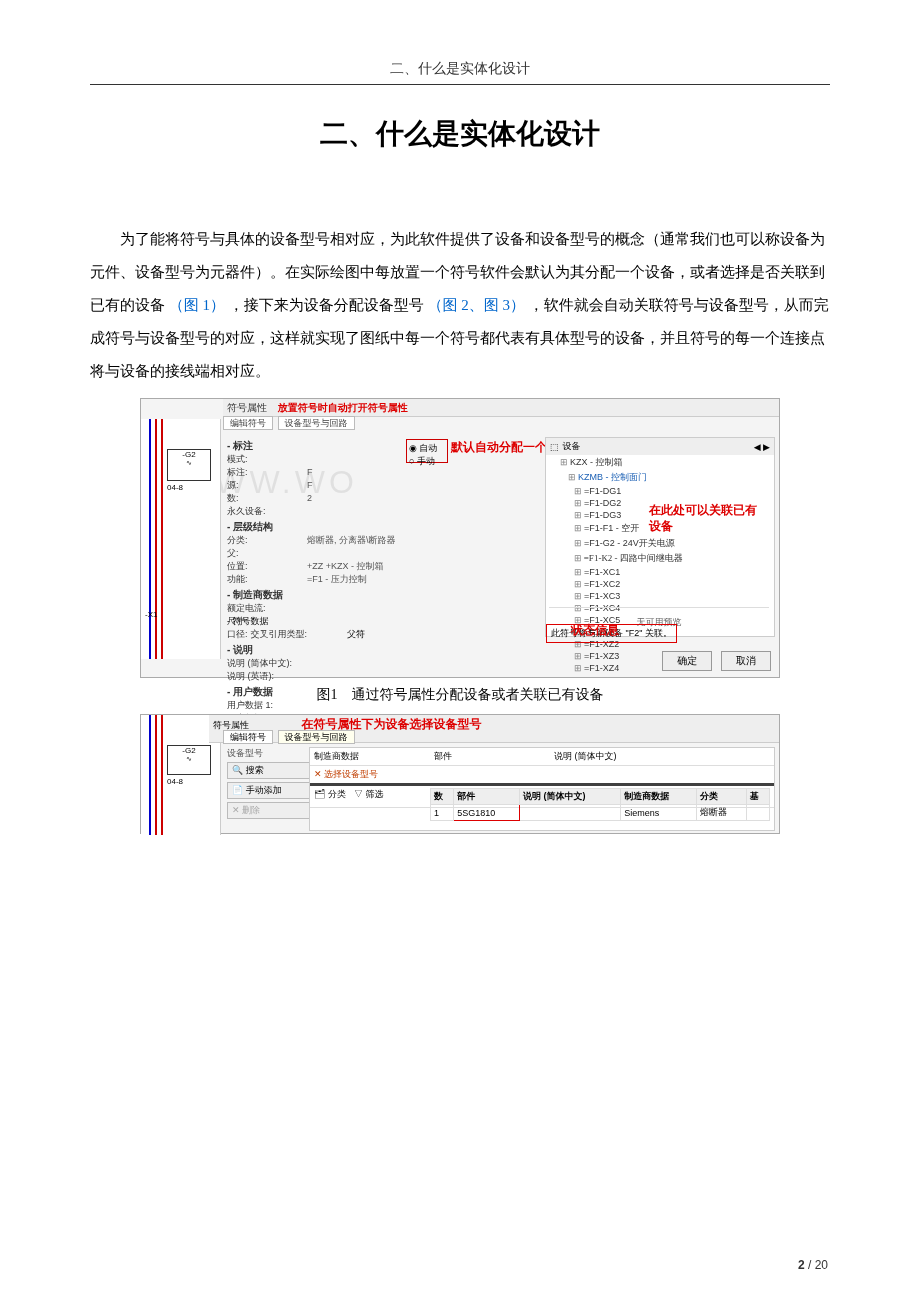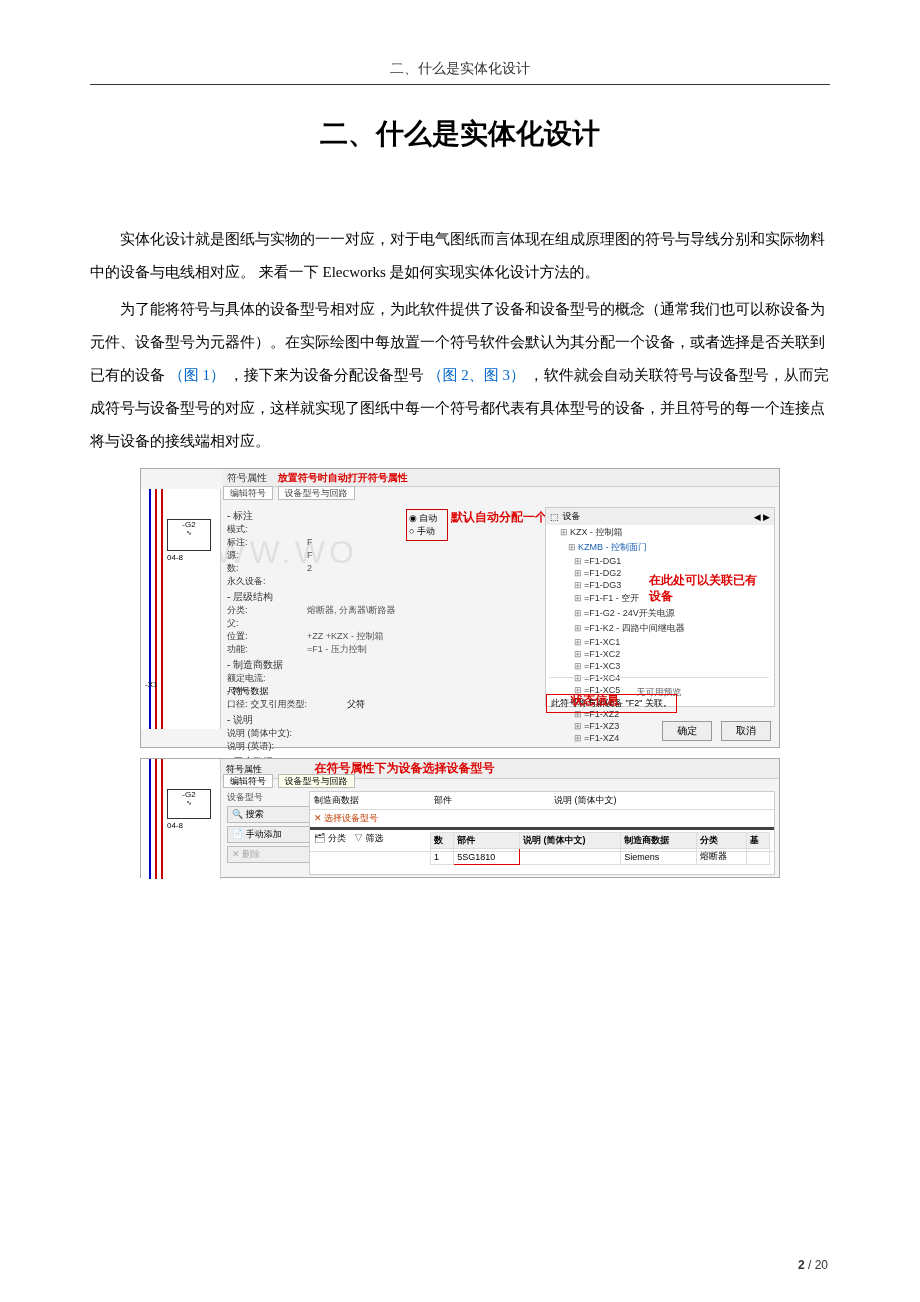--- a/index.html
+++ b/index.html
@@ -76,23 +76,23 @@
     position:absolute; left:82px; top:18px; height:16px;
     font-size:9px; color:#444;
   }
   .ss-tabs span { border:1px solid #bbb; padding:1px 6px; background:#fff; margin-right:2px;}
   .ss-form {
     position:absolute; left:86px; top:38px; width:270px;
   }
   .ss-form .row { display:flex; height:13px; line-height:13px; font-size:9px;}
   .ss-form .lab { width:80px; color:#333; }
   .ss-form .val { flex:1; color:#555; }
-  .ss-form .grp { font-weight:normal; color:#333; margin-top:2px;}
+  .ss-form .grp { font-weight:bold; color:#333; margin-top:2px;}
   .radio-box {
-    position:absolute; left:265px; top:40px; width:42px; height:32px;
+    position:absolute; left:265px; top:40px; width:42px; height:24px;
     border:1px solid #c00; padding:2px; font-size:9px;
   }
   .annot1 {
     position:absolute; left:310px; top:40px;
     color:#d00; font-weight:bold; font-size:12px;
   }
   .ss-tree {
     position:absolute; right:4px; top:38px; width:230px; height:200px;
     background:#fff; border:1px solid #ccc; font-size:9px;
   }
@@ -146,21 +146,21 @@
     background: #f4f4f4;
     font-size: 10px;
     font-family: "Microsoft YaHei", sans-serif;
     text-align: left;
   }
   .ss2-left-diag {
     position: absolute; left:0; top:0; width:80px; height:120px;
     background:#fff; border-right:1px solid #ccc;
   }
   .ss2-title {
-    position:absolute; left:81px; top:0; right:0; height:20px;
+    position:absolute; left:68px; top:0; right:0; height:28px;
     background:#eee; border-bottom:1px solid #ccc;
     font-size:9px; padding:1px 4px;
   }
   .ss2-title .redlbl { color:#d00; font-weight:bold; margin-left:50px; font-size:12px;}
   .ss2-tabs { position:absolute; left:82px; top:16px; font-size:9px;}
   .ss2-tabs span { border:1px solid #bbb; padding:1px 6px; background:#fff; margin-right:2px;}
   .ss2-sidebtn {
     display:inline-block; width:86px; border:1px solid #bbb; background:#eee;
     padding:1px 4px; margin-bottom:3px; font-size:9px;
   }
@@ -192,21 +192,20 @@
 </style>
 </head>
 <body>
 
 <div class="page">
 
   <div class="header-line">二、什么是实体化设计</div>
 
   <h1 class="title">二、什么是实体化设计</h1>
 
-  <p class="paragraph">实体化设计就是图纸与实物的一一对应，对于电气图纸而言体现在组成原理图的符号与导线分别和实际物料中的设备与电线相对应。  来看一下 Elecworks 是如何实现实体化设计方法的。</p>
 
   <p class="paragraph">
     <span>为了能将符号与具体的设备型号相对应，为此软件提供了设备和设备型号的概念（通常我们也可以称设备为元件、设备型号为元器件）。在实际绘图中每放置一个符号软件会默认为其分配一个设备，或者选择是否关联到已有的设备</span>
     <span class="link-ref">（图 1）</span>
     <span>，接下来为设备分配设备型号</span>
     <span class="link-ref">（图 2、图 3）</span>
     <span>，软件就会自动关联符号与设备型号，从而完成符号与设备型号的对应，这样就实现了图纸中每一个符号都代表有具体型号的设备，并且符号的每一个连接点将与设备的接线端相对应。</span>
   </p>
 
   <div class="fig-container">
@@ -329,21 +328,21 @@
           <span style="margin-left:auto">◀ ▶</span>
         </div>
         <div class="node">KZX - 控制箱</div>
         <div class="node blue" style="padding-left:22px">KZMB - 控制面门</div>
         <div id="tree-items">
             <div class="node" style="padding-left: 28px;">=F1-DG1</div>
             <div class="node" style="padding-left: 28px;">=F1-DG2</div>
             <div class="node" style="padding-left: 28px;">=F1-DG3</div>
             <div class="node" style="padding-left: 28px;">=F1-F1 - 空开</div>
             <div class="node" style="padding-left: 28px;">=F1-G2 - 24V开关电源</div>
-            <div class="node" style="padding-left: 28px;">=F1-K2 - 四路中间继电器</div>
+            <div class="node" style="padding-left: 28px; font-family: Liberation Serif, serif;">=F1-K2 - 四路中间继电器</div>
             <div class="node" style="padding-left: 28px;">=F1-XC1</div>
             <div class="node" style="padding-left: 28px;">=F1-XC2</div>
             <div class="node" style="padding-left: 28px;">=F1-XC3</div>
             <div class="node" style="padding-left: 28px;">=F1-XC4</div>
             <div class="node" style="padding-left: 28px;">=F1-XC5</div>
             <div class="node" style="padding-left: 28px;">=F1-XZ1</div>
             <div class="node" style="padding-left: 28px;">=F1-XZ2</div>
             <div class="node" style="padding-left: 28px;">=F1-XZ3</div>
             <div class="node" style="padding-left: 28px;">=F1-XZ4</div>
           </div>
@@ -352,20 +351,21 @@
 
       <div class="ss-preview">无可用预览</div>
       <div class="ss-status-box">此符号将与新设备 "F2" 关联。</div>
       <div class="ss-status">状态信息</div>
 
       <div class="ss-btns">
         <button>确定</button>
         <button>取消</button>
       </div>
     </div>
+    <div class="fig-caption">图1 通过符号属性分配设备或者关联已有设备</div>
   </div>
 
   <div class="fig-container">
     <div class="screenshot2">
       <div class="ss2-left-diag">
         <div style="position:absolute;left:8px;top:0;bottom:0;width:2px;background:#00c;"></div>
         <div style="position:absolute;left:14px;top:0;bottom:0;width:2px;background:#c00;"></div>
         <div style="position:absolute;left:20px;top:0;bottom:0;width:2px;background:#c00;"></div>
         <div style="position:absolute;left:26px;top:30px;width:44px;height:30px;border:1px solid #333;background:#fff;font-size:8px;text-align:center;">
           <div>-G2</div>

